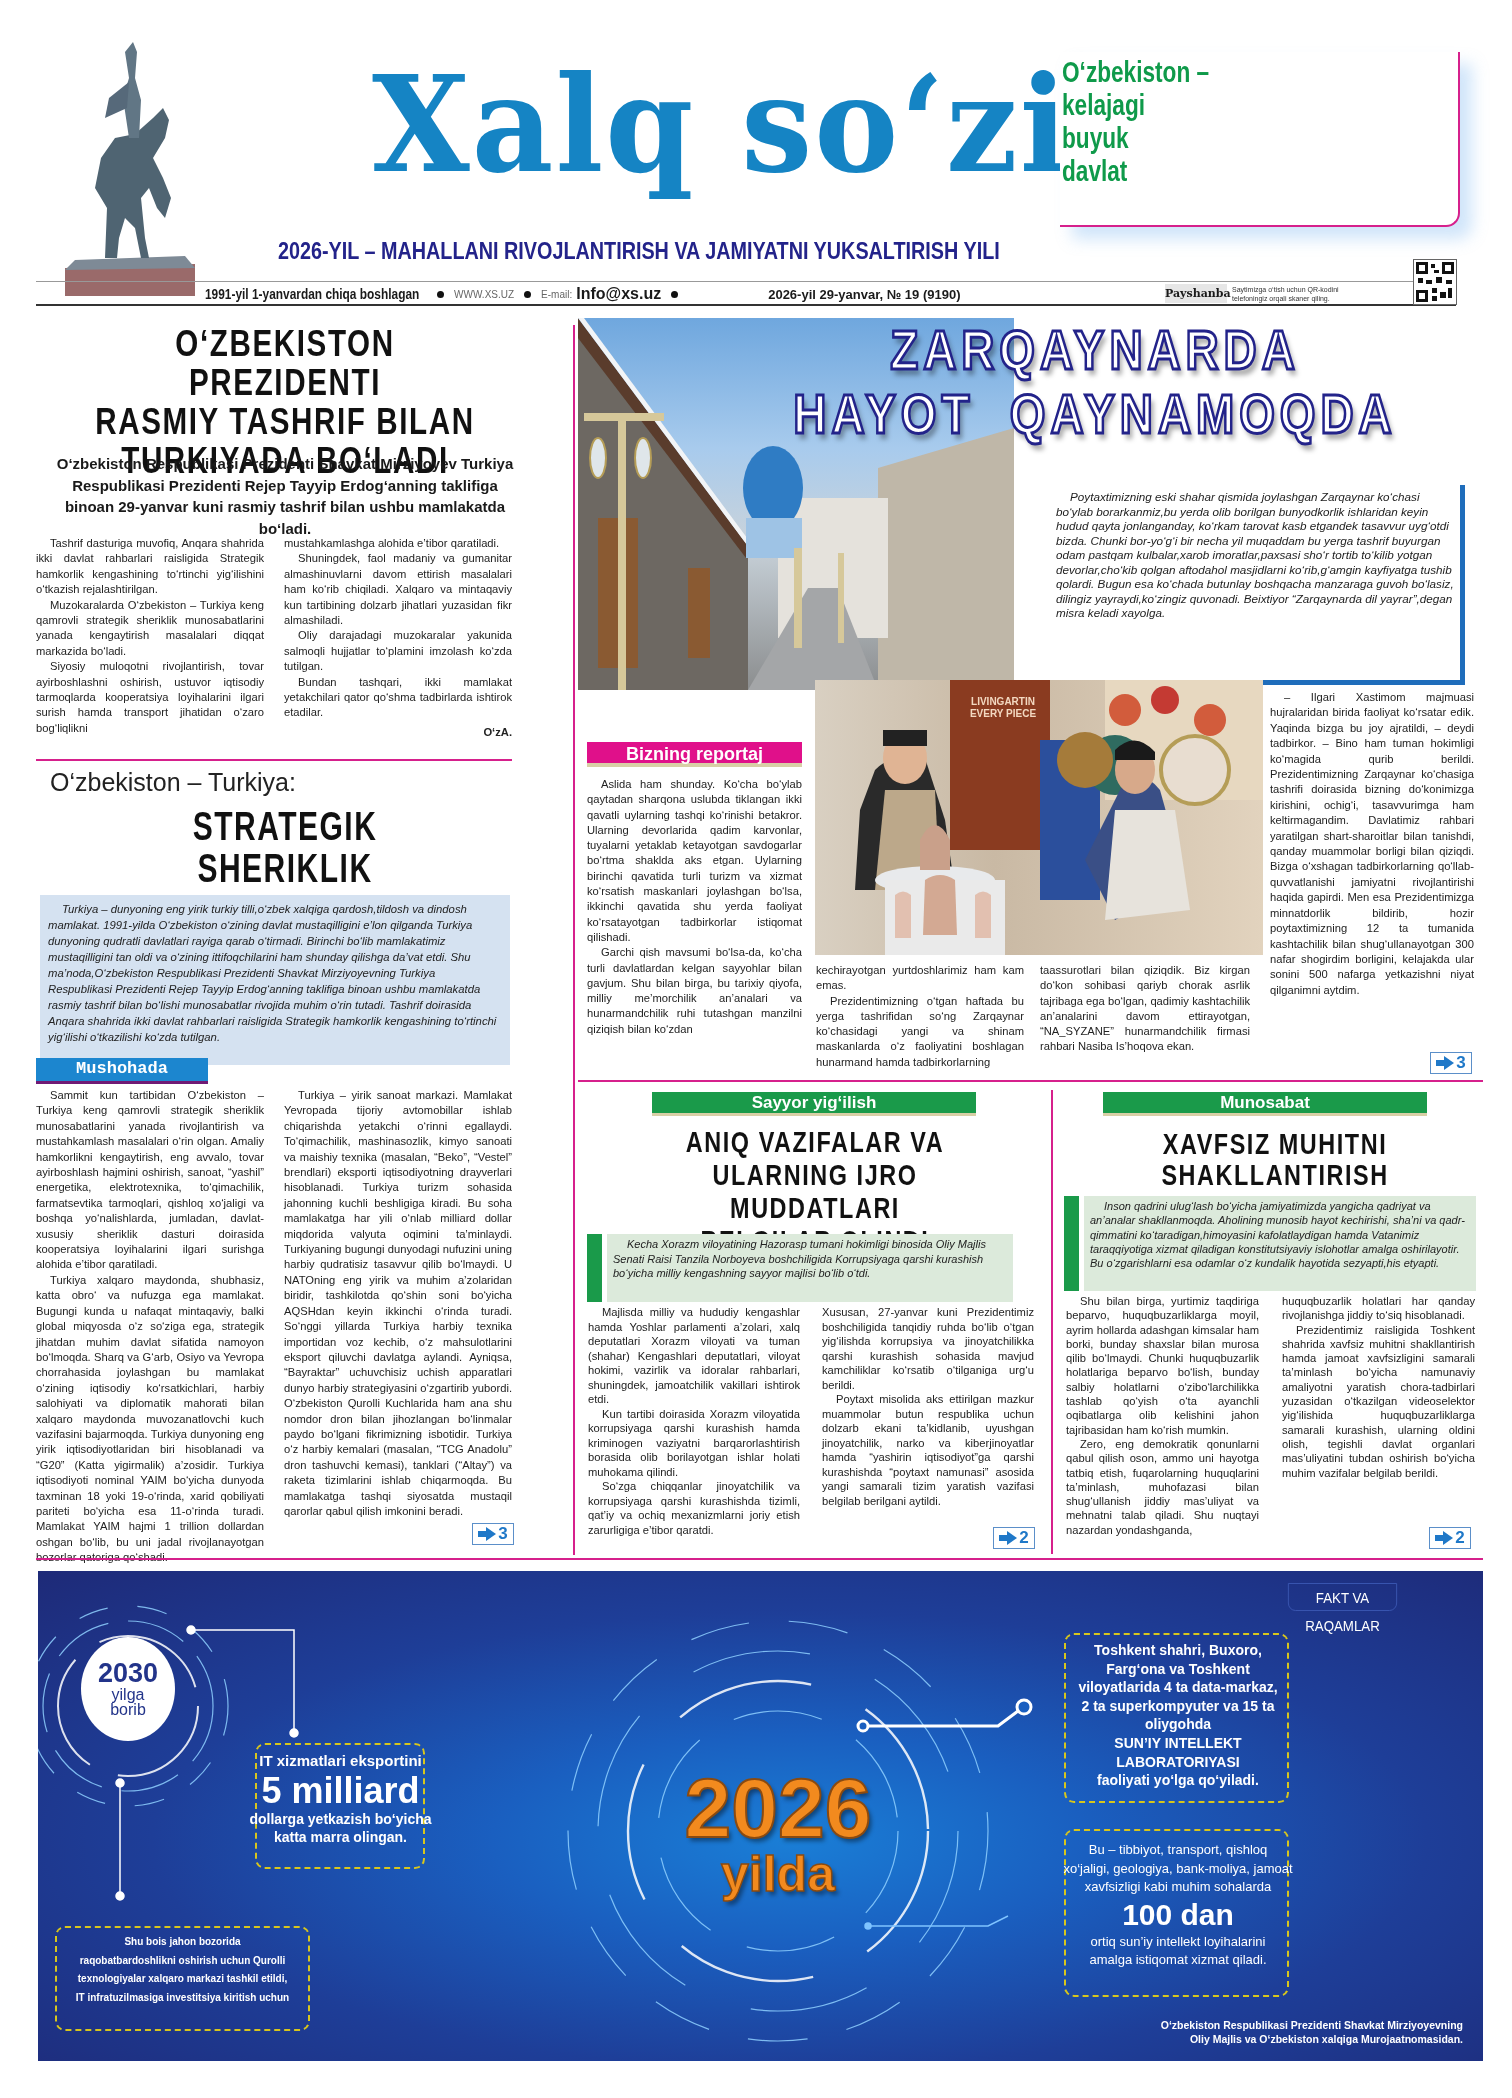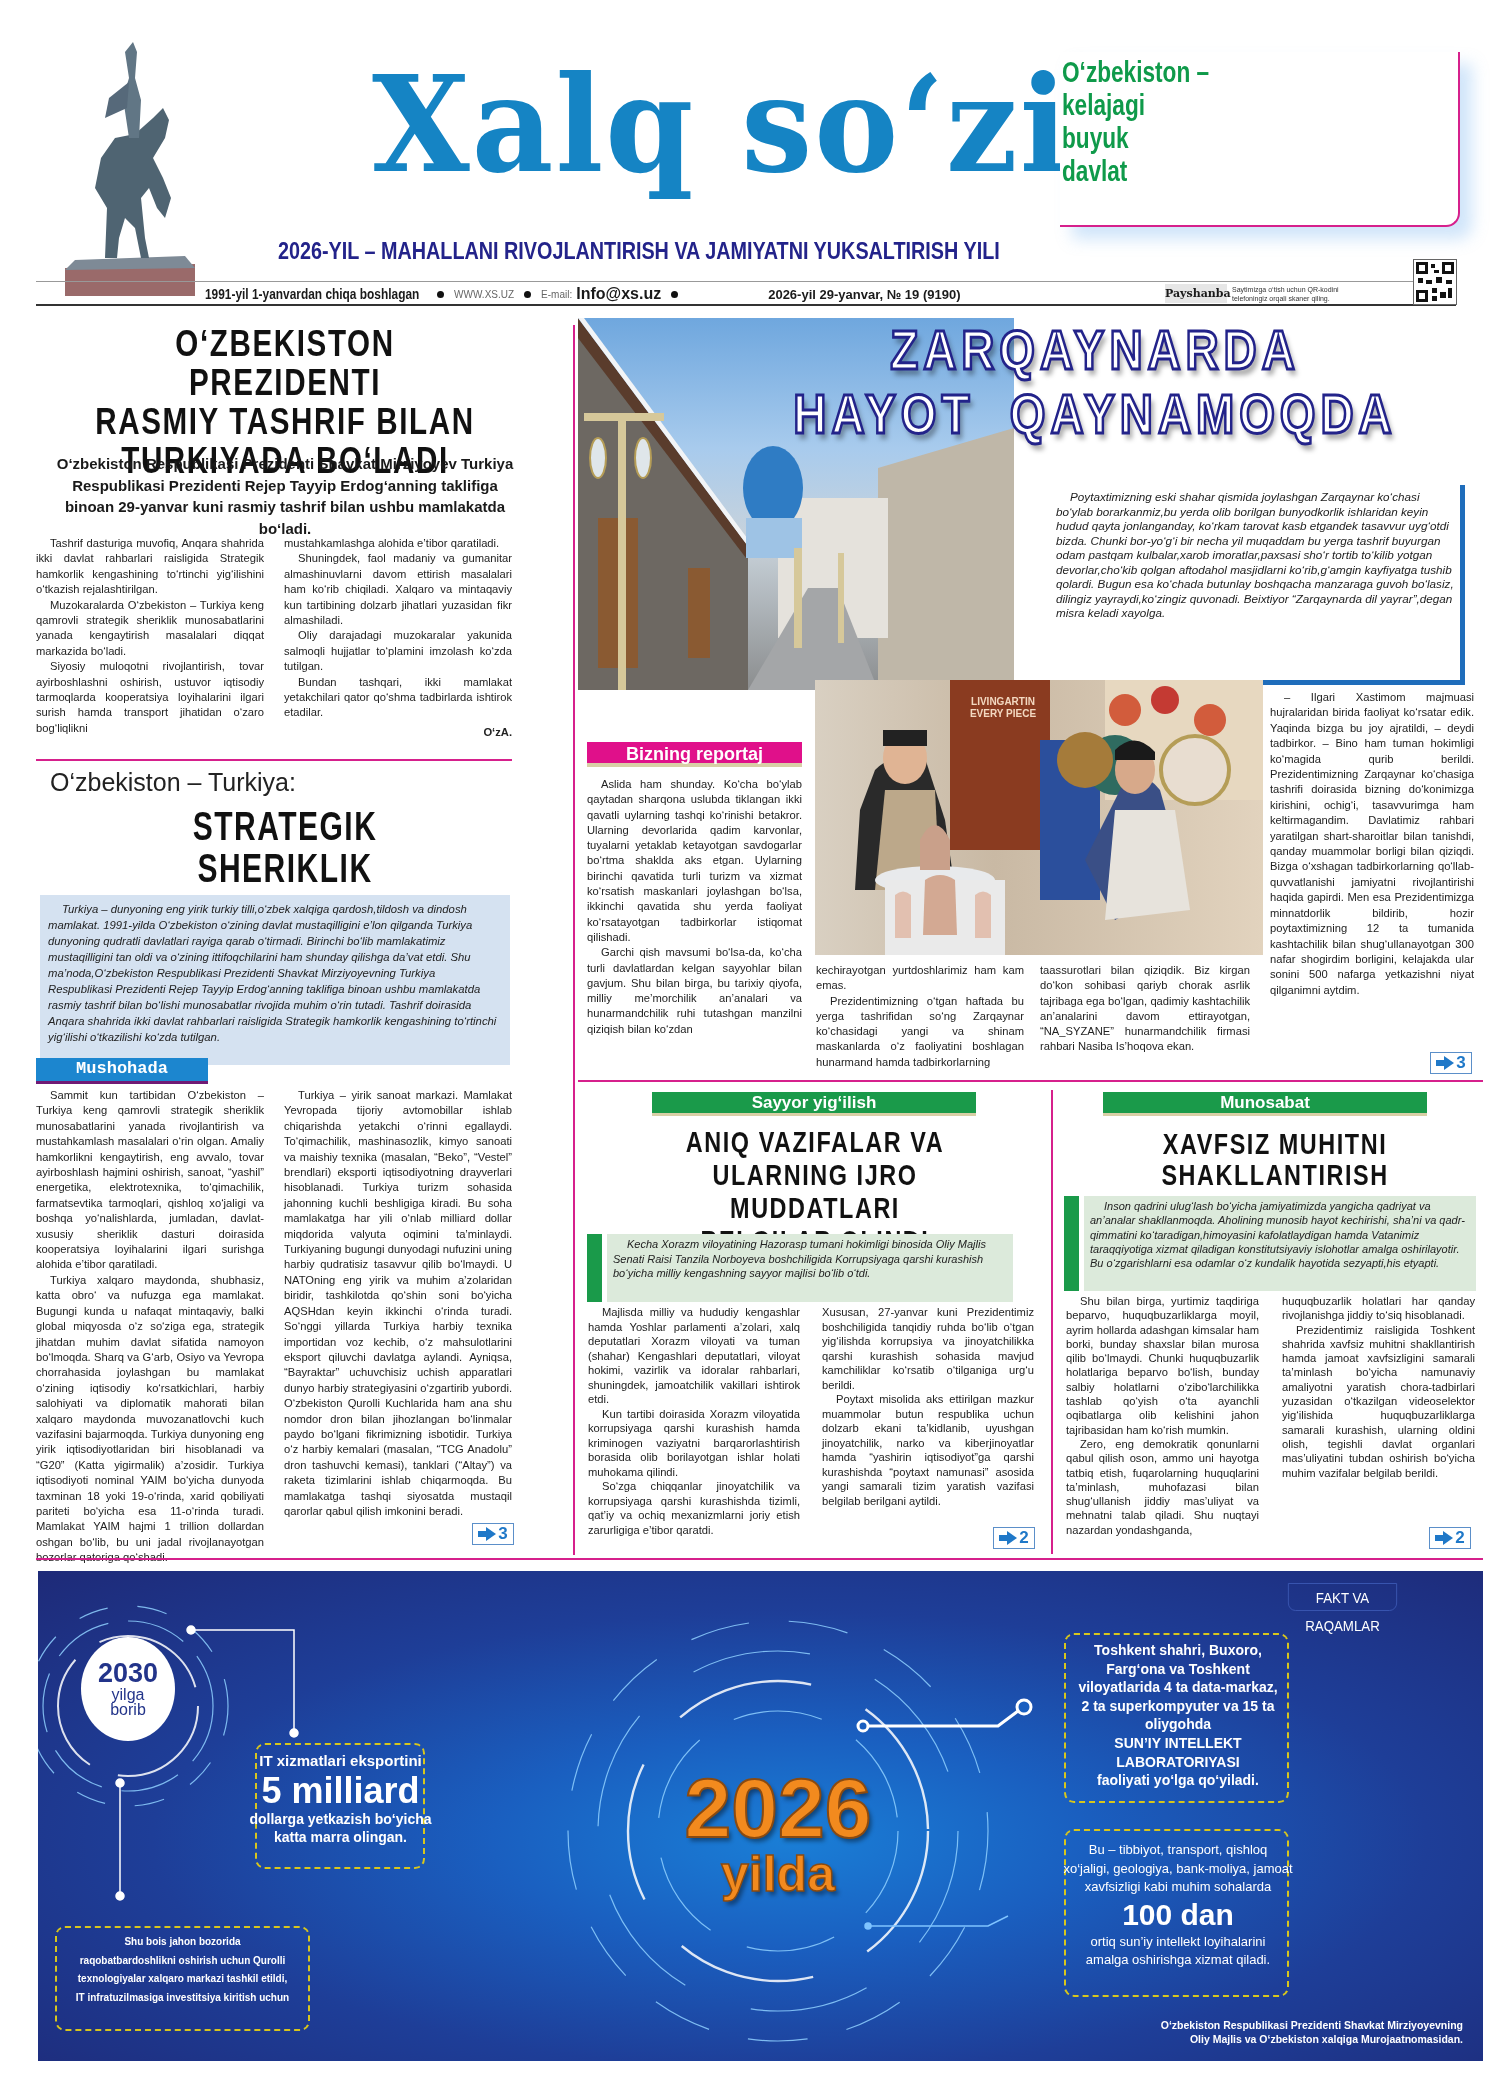--- a/index.html
+++ b/index.html
@@ -336,20 +336,20 @@
     <div>faoliyati yo‘lga qo‘yiladi.</div>
   </div>
 
   <div class="abs dash" style="left:1026px;top:258px;width:225px;height:168px;"></div>
   <div class="abs info-text" style="left:1010px;top:270px;width:260px;font-weight:400;">
     <div style="font-size:13px;line-height:18.5px;">Bu – tibbiyot, transport, qishloq</div>
     <div style="font-size:13px;line-height:18.5px;">xo‘jaligi, geologiya, bank-moliya, jamoat</div>
     <div style="font-size:13px;line-height:18.5px;">xavfsizligi kabi muhim sohalarda</div>
     <div style="font-size:30px;font-weight:700;line-height:36px;">100 dan</div>
     <div style="font-size:13px;line-height:18.5px;">ortiq sun’iy intellekt loyihalarini</div>
-    <div style="font-size:13px;line-height:18.5px;">amalga oshirishga xizmat qiladi.</div>
+    <div style="font-size:13px;line-height:18.5px;">amalga istiqomat xizmat qiladi.</div>
   </div>
 
   <div class="abs" style="left:1010px;top:447px;width:415px;text-align:right;color:#fff;font-size:10.5px;line-height:14px;font-weight:700;">
     <div>O‘zbekiston Respublikasi Prezidenti  Shavkat Mirziyoyevning</div>
     <div>Oliy Majlis va O‘zbekiston xalqiga Murojaatnomasidan.</div>
   </div>
 </section>
 
 </body></html>

